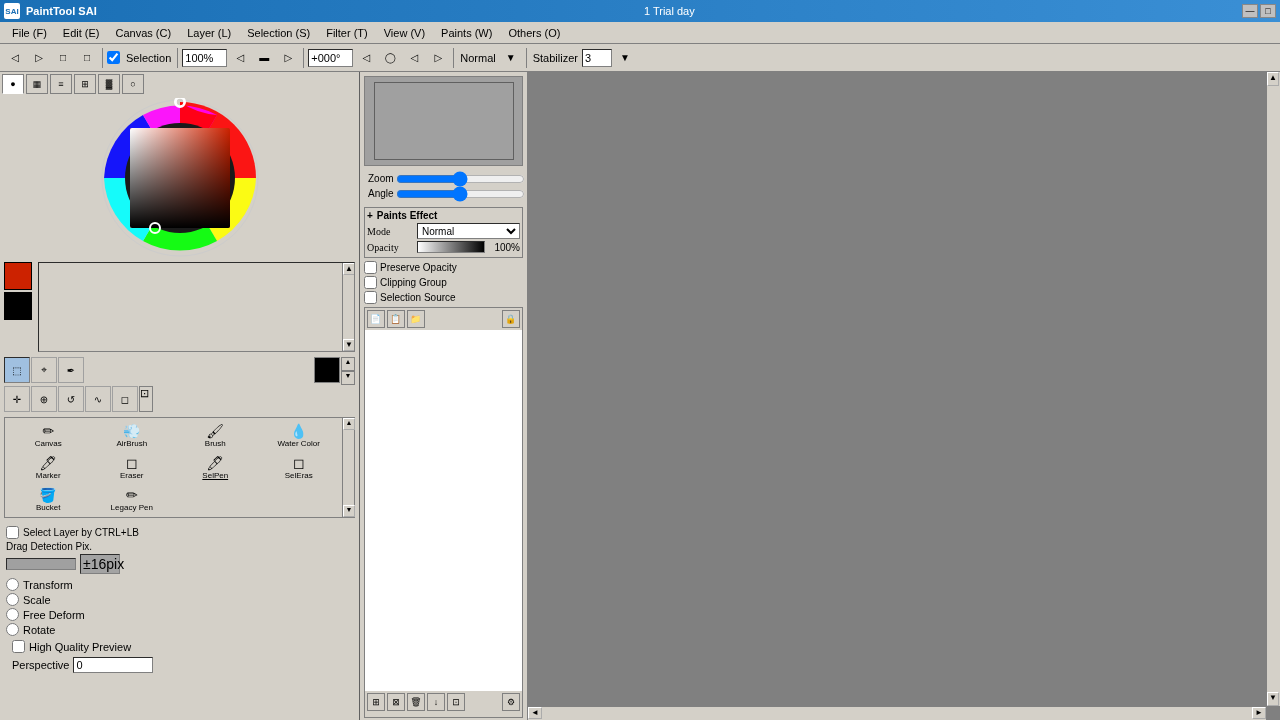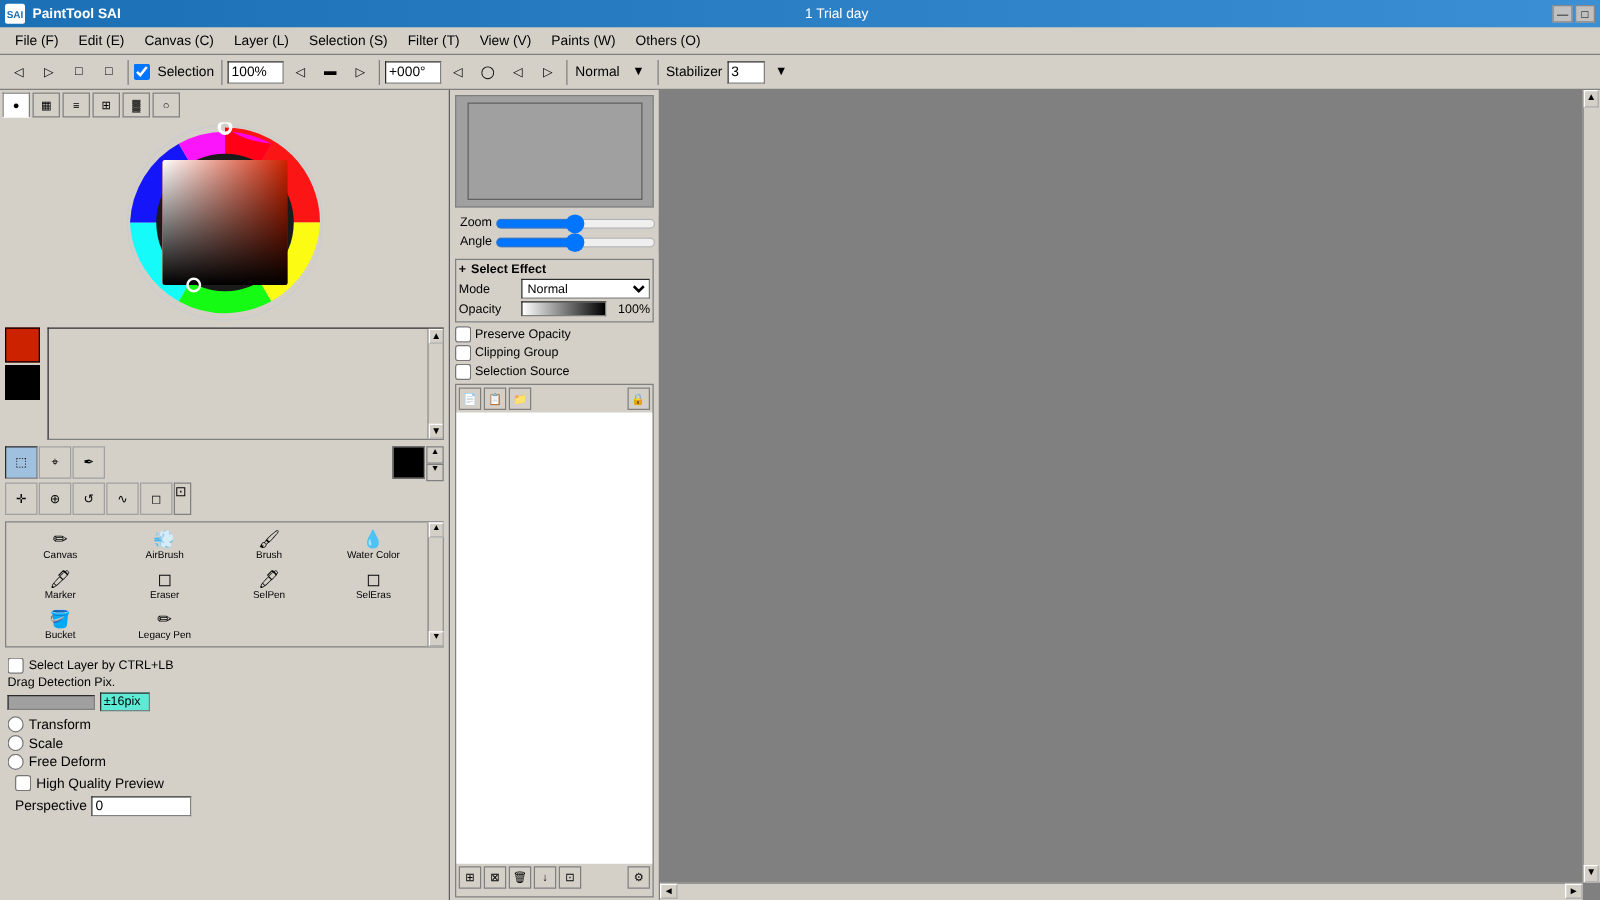--- a/index.html
+++ b/index.html
@@ -38,21 +38,21 @@
     .zoom-row { display: flex; gap: 2px; margin: 1px 4px; }
     .zoom-label { width: 32px; font-size: 10px; }
     .zoom-slider { flex: 1; height: 12px; }
     .zoom-btn { width: 14px; height: 14px; background: #d4d0c8; border: 1px solid #808080; font-size: 8px; cursor: pointer; display: flex; align-items: center; justify-content: center; }
 
     
     .paints-effect { border: 1px solid #808080; margin: 2px 4px; padding: 2px; }
     .paints-effect-title { font-size: 11px; font-weight: bold; display: flex; align-items: center; gap: 4px; cursor: pointer; }
     .paints-effect-title span { font-size: 10px; }
     .effect-row { display: flex; align-items: center; margin: 2px 0; }
-    .effect-label { width: 50px; font-size: 10px; }
+    .effect-label { width: 50px; font-size: 10px; font-family: Liberation Serif, serif; }
     .effect-select { flex: 1; height: 16px; font-size: 10px; border: 1px inset #808080; background: white; }
     .opacity-bar { flex: 1; height: 12px; background: linear-gradient(to right, #fff, #000); border: 1px inset #808080; position: relative; }
     .opacity-label { width: 35px; font-size: 10px; text-align: right; }
     .checkbox-row { display: flex; align-items: center; gap: 3px; font-size: 10px; margin: 1px 4px; }
 
     
     .layer-panel { border: 1px solid #808080; margin: 2px 4px; flex: 1; overflow: hidden; }
     .layer-toolbar { display: flex; padding: 2px; gap: 2px; }
     .layer-btn { width: 18px; height: 18px; background: #d4d0c8; border: 1px solid #808080; font-size: 9px; cursor: pointer; display: flex; align-items: center; justify-content: center; }
     .layer-list { background: white; height: calc(100% - 48px); overflow-y: auto; }
@@ -77,21 +77,21 @@
     
     .canvas-area { flex: 1; background: #808080; overflow: hidden; position: relative; }
     .canvas-viewport { width: 100%; height: 100%; background: #808080; }
     .transform-row { display: flex; align-items: center; margin: 2px 0; font-size: 11px; }
     .transform-label { margin-left: 4px; }
     
     
     .selection-panel { padding: 4px 6px; }
     .panel-row { display: flex; align-items: center; margin: 2px 0; font-size: 10px; gap: 4px; }
     .drag-slider { width: 70px; height: 12px; background: #a0a0a0; border: 1px inset #808080; }
-    .drag-value { border: 1px inset #808080; background: #5eead4; padding: 1px 2px; font-size: 10px; width: 40px; }
+    .drag-value { border: 1px inset #808080; background: #a3a3a3; padding: 1px 2px; font-size: 14px; width: 40px; text-align: right; }
 
     
     .action-buttons { display: flex; gap: 4px; padding: 4px 6px; }
     .action-btn { padding: 2px 16px; font-size: 11px; background: #d4d0c8; border: 2px outset #fff; cursor: pointer; }
 
     
     .hq-preview-row { display: flex; align-items: center; gap: 4px; padding: 2px 6px; font-size: 11px; }
     .perspective-row { display: flex; align-items: center; gap: 4px; padding: 2px 6px; font-size: 11px; }
     .perspective-input { width: 80px; border: 1px inset #808080; background: white; font-size: 11px; padding: 1px 2px; }
 
@@ -293,21 +293,21 @@
               <div class="brush-item">
                 <div style="font-size:14px; text-align:center;">🖊</div>
                 <div style="font-size:8px;">Marker</div>
               </div>
               <div class="brush-item">
                 <div style="font-size:14px; text-align:center;">◻</div>
                 <div style="font-size:8px;">Eraser</div>
               </div>
               <div class="brush-item">
                 <div style="font-size:14px; text-align:center;">🖊</div>
-                <div style="font-size:8px;">SelPen</div>
+                <div style="font-size:8px;text-decoration:underline;">SelPen</div>
               </div>
               <div class="brush-item">
                 <div style="font-size:14px; text-align:center;">◻</div>
                 <div style="font-size:8px;">SelEras</div>
               </div>
               <div class="brush-item">
                 <div style="font-size:14px; text-align:center;">🪣</div>
                 <div style="font-size:8px;">Bucket</div>
               </div>
               <div class="brush-item">
@@ -343,20 +343,24 @@
         <span class="transform-label">Transform</span>
       </div>
       <div class="transform-row">
         <input type="radio" name="transform" style="">
         <span class="transform-label">Scale</span>
       </div>
       <div class="transform-row">
         <input type="radio" name="transform" style="">
         <span class="transform-label">Free Deform</span>
       </div>
+      <div class="transform-row">
+        <input type="radio" name="transform" style="">
+        <span class="transform-label">Rotate</span>
+      </div>
 
 
       <div class="hq-preview-row">
         <input type="checkbox" style="">
         <span>High Quality Preview</span>
       </div>
 
       <div class="perspective-row">
         <span>Perspective</span>
         <input class="perspective-input" value="0" style="">
@@ -382,21 +386,21 @@
         <span class="zoom-label">Angle</span>
         <input type="range" class="zoom-slider" min="0" max="100" value="50" style="">
         <div class="zoom-btn">□</div>
 
       </div>
     </div>
 
     <div class="paints-effect">
       <div class="paints-effect-title">
         <span>+</span>
-        <span>Select Effect</span>
+        <span>Paints Effect</span>
       </div>
       <div class="effect-row">
         <span class="effect-label">Mode</span>
         <select class="effect-select">
           <option>Normal</option>
           <option>Multiply</option>
           <option>Screen</option>
           <option>Overlay</option>
         </select>
       </div>

